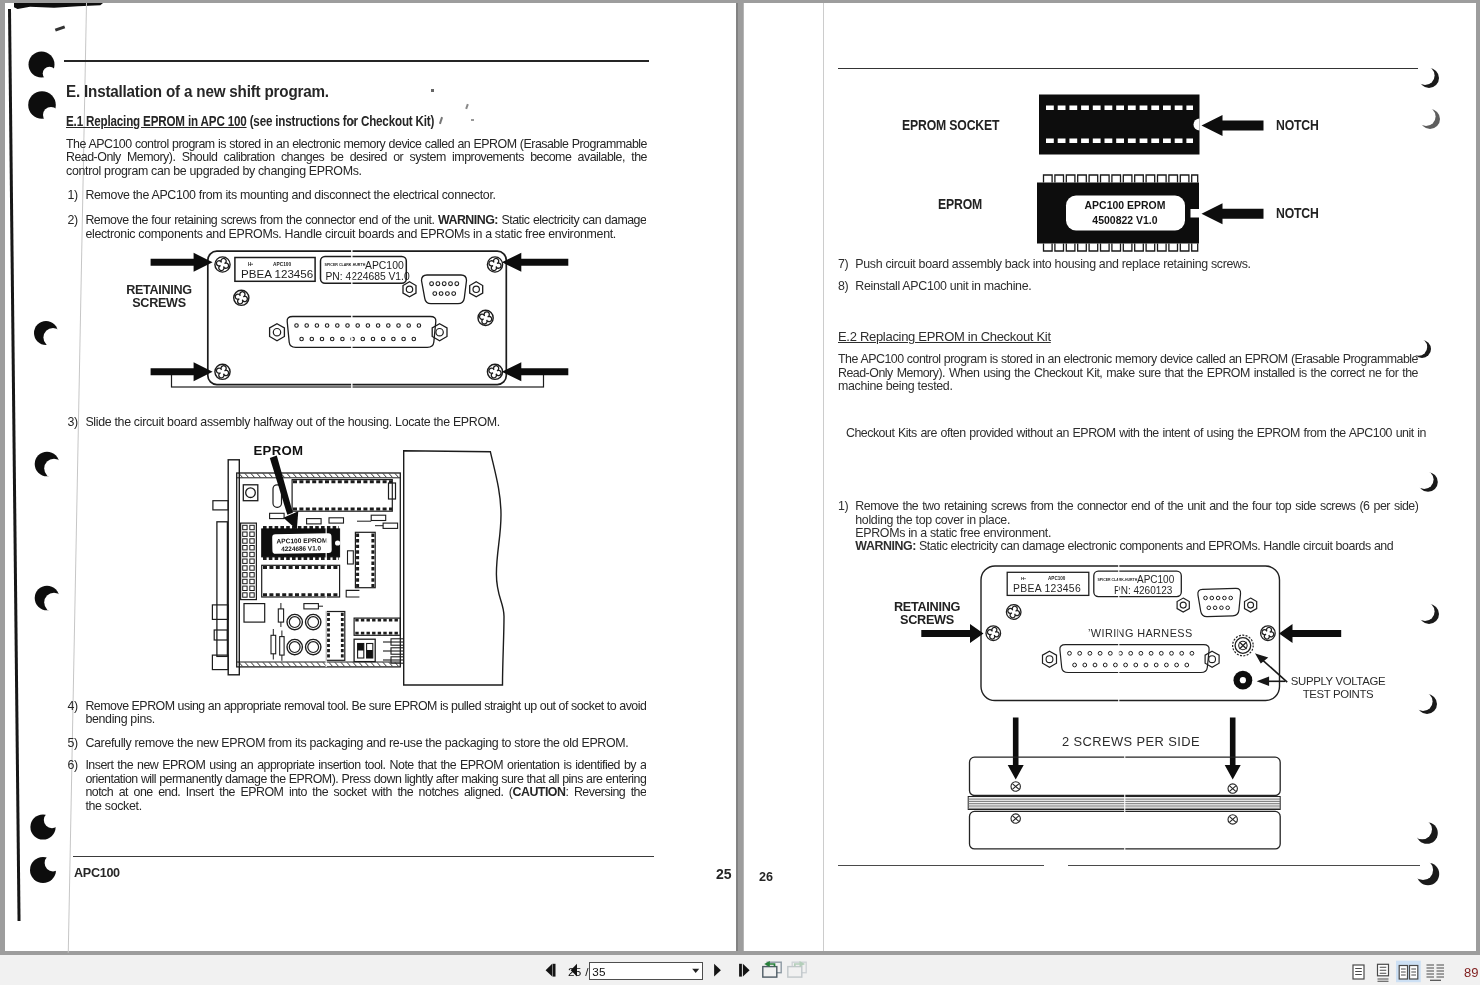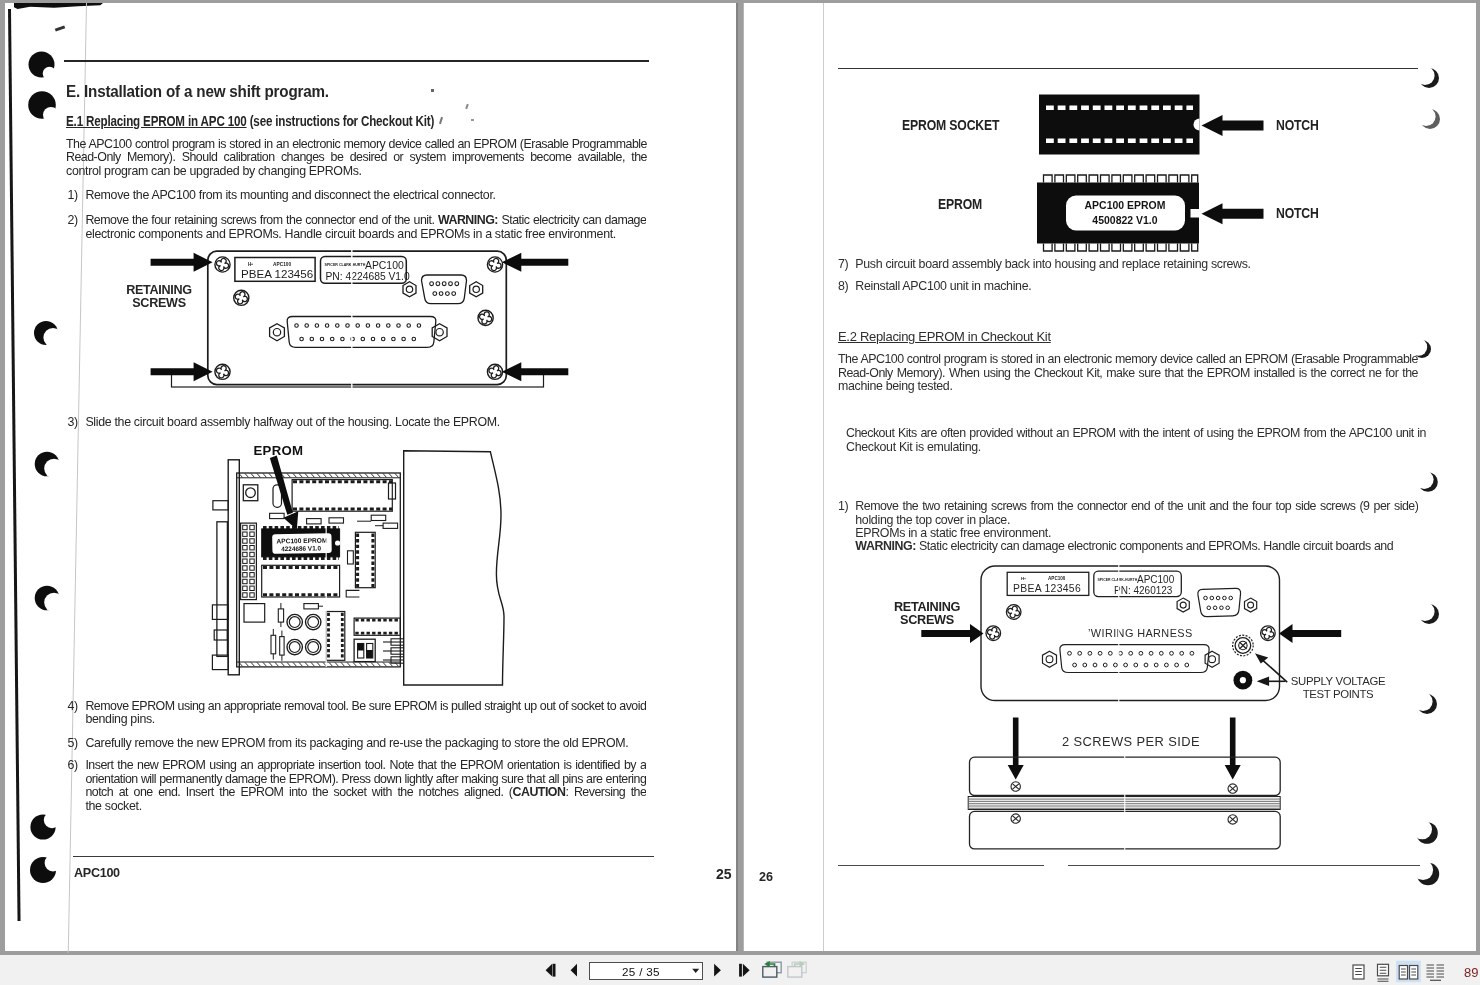--- a/index.html
+++ b/index.html
@@ -403,26 +403,25 @@
   <div class="abs" style="left:94px;top:325.8px;font-size:13px;letter-spacing:-0.3px;color:#2e2e2e;"><span style="text-decoration:underline;">E.2 Replacing EPROM in Checkout Kit</span></div>
 
   <div class="abs tr" style="left:94px;top:350.4px;width:580px;">
     <div class="ln">The APC100 control program is stored in an electronic memory device called an EPROM (Erasable Programmable</div>
     <div class="ln">Read-Only Memory). When using the Checkout Kit, make sure that the EPROM installed is the correct ne for the</div>
     <div>machine being tested.</div>
   </div>
 
   <div class="abs tr" style="left:94px;top:424.3px;width:580px;margin-left:8px;">
     <div class="ln">Checkout Kits are often provided without an EPROM with the intent of using the EPROM from the APC100 unit in</div>
-    <div>Checkout Kit is emulating.</div>
   </div>
 
   <div class="abs tr" style="left:94px;top:497.3px;">1)</div>
   <div class="abs tr" style="left:111.3px;top:497.3px;width:563px;">
-    <div class="ln">Remove the two retaining screws from the connector end of the unit and the four top side screws (9 per side)</div>
+    <div class="ln">Remove the two retaining screws from the connector end of the unit and the four top side screws (6 per side)</div>
     <div>holding the top cover in place.</div>
     <div>EPROMs in a static free environment.</div>
     <div style="letter-spacing:-0.42px;"><span class="b">WARNING:</span> Static electricity can damage electronic components and EPROMs. Handle circuit boards and</div>
   </div>
 
   <svg style="left:134px;top:555px;" width="514" height="157" viewBox="0 0 514 157">
     <g fill="none" stroke="#202020">
 
       <rect x="103" y="8" width="298.5" height="134.5" rx="14" stroke-width="1.4"></rect>
 
@@ -573,21 +572,21 @@
 
 <svg class="abs" style="left:540px;top:958px;" width="280" height="27" viewBox="0 0 280 27">
   <g fill="#141414">
     <path d="M5.6 12.2 l6.6 -6.4 v12.8 z"></path>
     <rect x="12.6" y="5.8" width="2.9" height="12.8"></rect>
     <path d="M30.6 12.2 l6.4 -6.4 v12.8 z"></path>
   </g>
 </svg>
 
 <div class="abs" style="left:588.9px;top:962.2px;width:114.6px;height:17.6px;background:#ffffff;border:1.4px solid #4e4e4e;"></div>
-<div class="abs" style="left:622px;top:964.8px;font-size:11.7px;color:#111;letter-spacing:0.3px;">25 / 35</div>
+<div class="abs" style="left:568px;top:964.8px;font-size:11.7px;color:#111;letter-spacing:0.3px;">25 / 35</div>
 
 <svg class="abs" style="left:691px;top:968.4px;" width="10" height="6" viewBox="0 0 10 6">
     <path d="M1.2 0.8 l7 0 l-3.5 4.2 z" fill="#222"></path>
   </svg>
 
 <svg class="abs" style="left:710px;top:958px;" width="110" height="27" viewBox="0 0 110 27">
   <g fill="#141414">
     <path d="M4.1 5.8 v12.8 l6.8 -6.4 z"></path>
     <rect x="29.1" y="5.8" width="2.8" height="12.8"></rect>
     <path d="M32.9 5.8 v12.8 l6.7 -6.4 z"></path>

